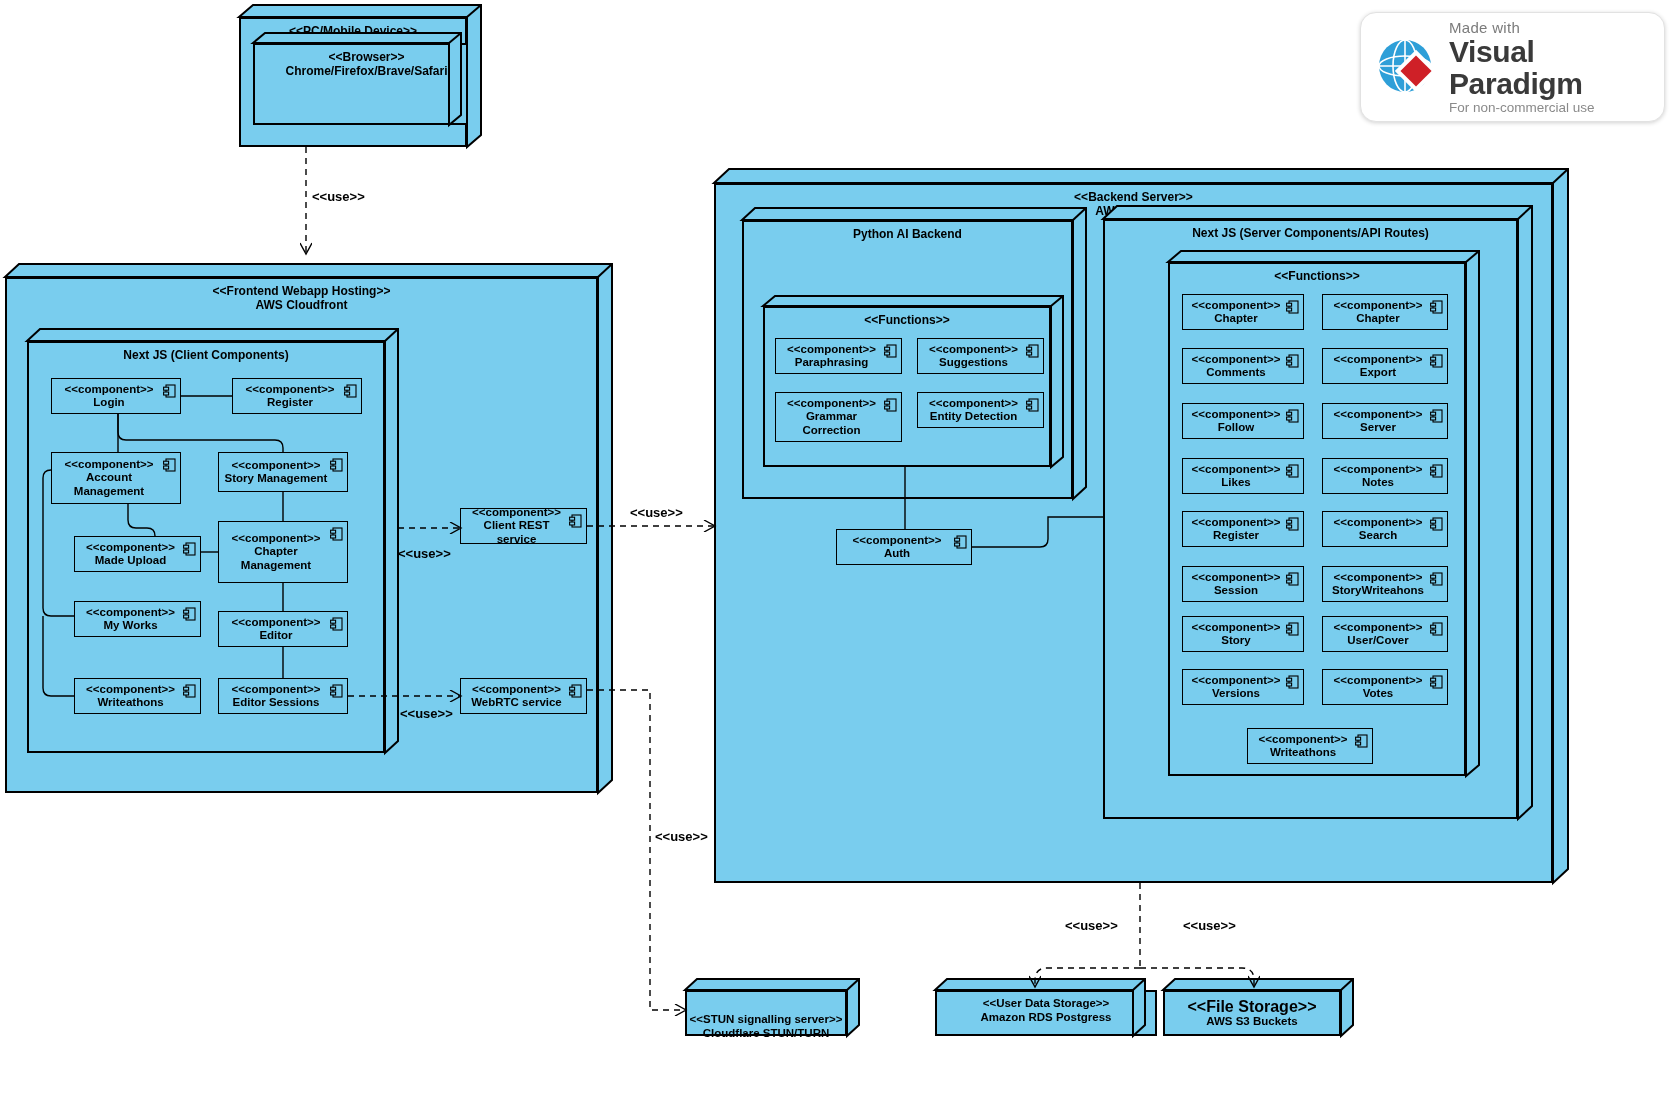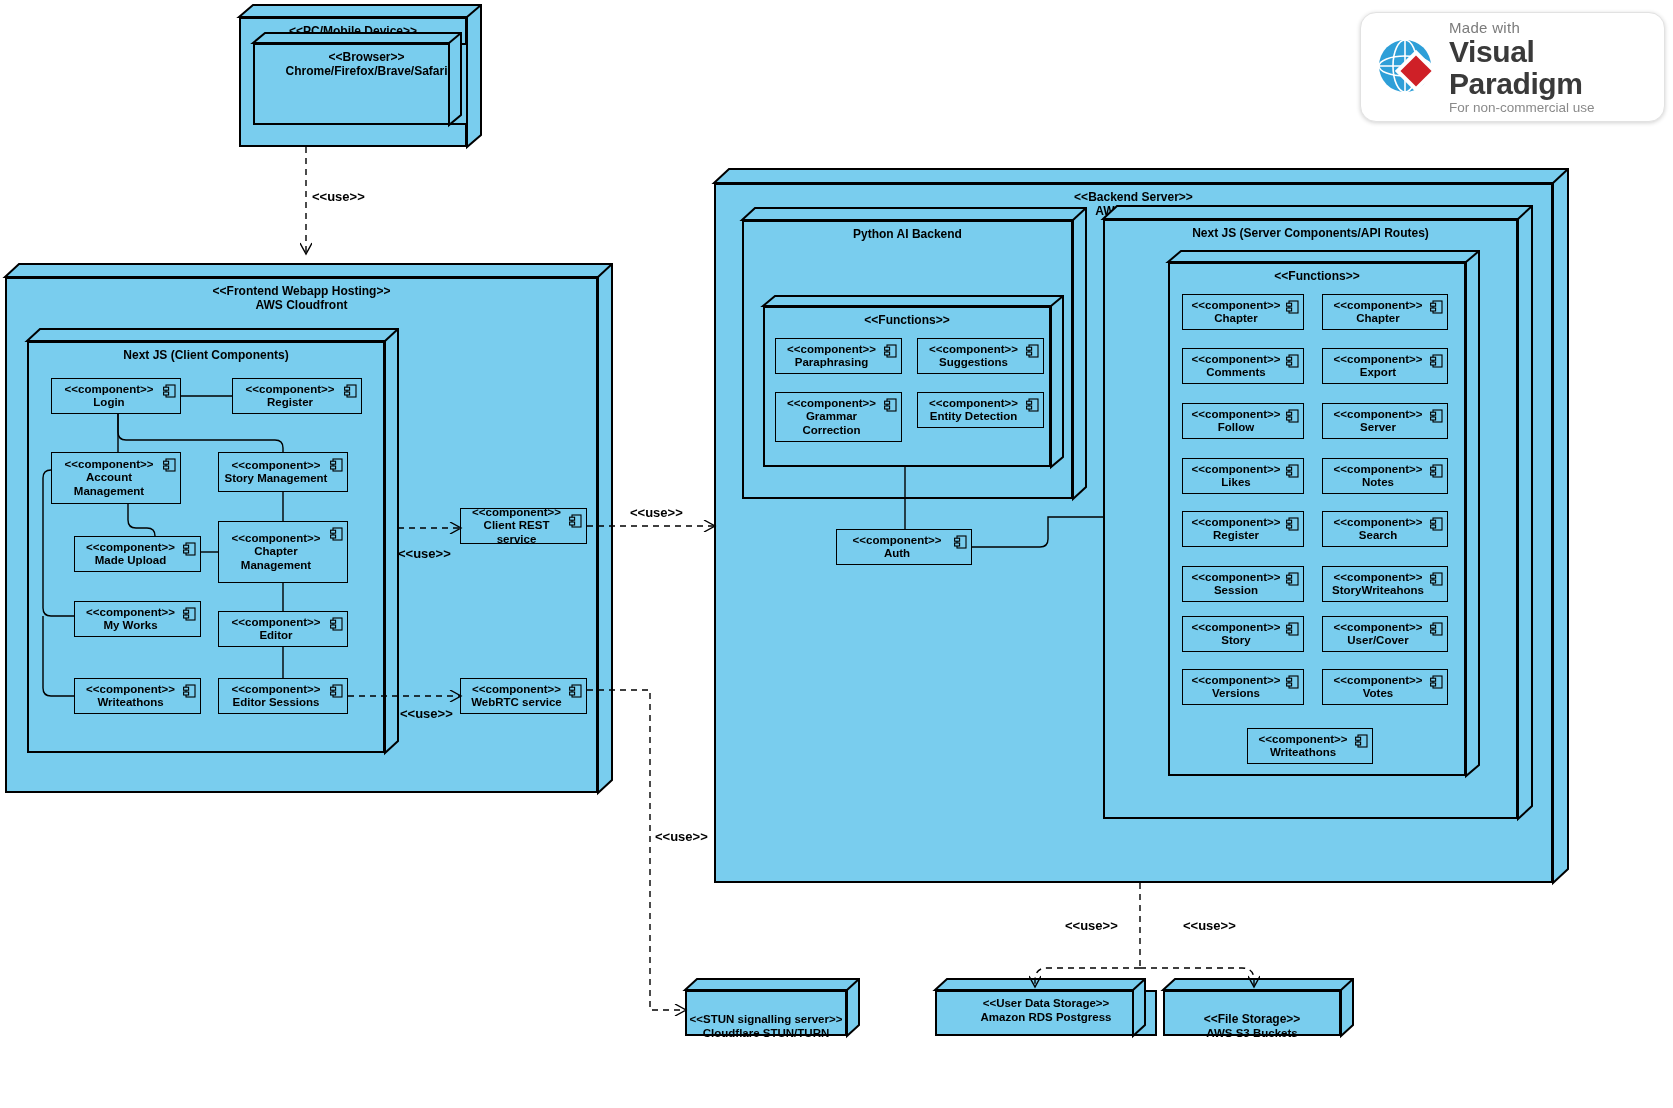--- a/index.html
+++ b/index.html
@@ -187,21 +187,21 @@
     <div class="node-title" style="font-size:11.5px;padding-top:20px">&lt;&lt;STUN signalling server&gt;&gt;</div>
     <div class="node-title" style="font-size:11.5px;padding-top:0">Cloudflare STUN/TURN</div>
   </div>
 
   <div class="node" style="left:935px; top:990px; width:222px; height:46px;">
     <div class="node-title" style="font-size:11.5px;padding-top:4px">&lt;&lt;User Data Storage&gt;&gt;</div>
     <div class="node-title" style="font-size:11.5px;padding-top:0">Amazon RDS Postgress</div>
   </div>
 
   <div class="node" style="left:1163px; top:990px; width:178px; height:46px;">
-    <div class="node-title" style="font-size:12px;padding-top:20px">&lt;&lt;File Storage&gt;&gt;</div>
+    <div class="node-title" style="font-size:16px;padding-top:8px">&lt;&lt;File Storage&gt;&gt;</div>
     <div class="node-title" style="font-size:11.5px;padding-top:0">AWS S3 Buckets</div>
   </div>
 
   <div class="comp" style="left:51px; top:378px; width:130px; height:36px;">
     <div class="ctext"><span class="stereo">&lt;&lt;component&gt;&gt;</span><br><span>Login</span></div>
     <svg class="comp-icon" viewBox="0 0 13 14">
         <rect x="3" y="1" width="9" height="12" fill="none" stroke="#000" stroke-width="1.1"></rect>
         <rect x="0.6" y="3.2" width="5" height="3" fill="#79CDEE" stroke="#000" stroke-width="1.1"></rect>
         <rect x="0.6" y="8" width="5" height="3" fill="#79CDEE" stroke="#000" stroke-width="1.1"></rect>
       </svg>

